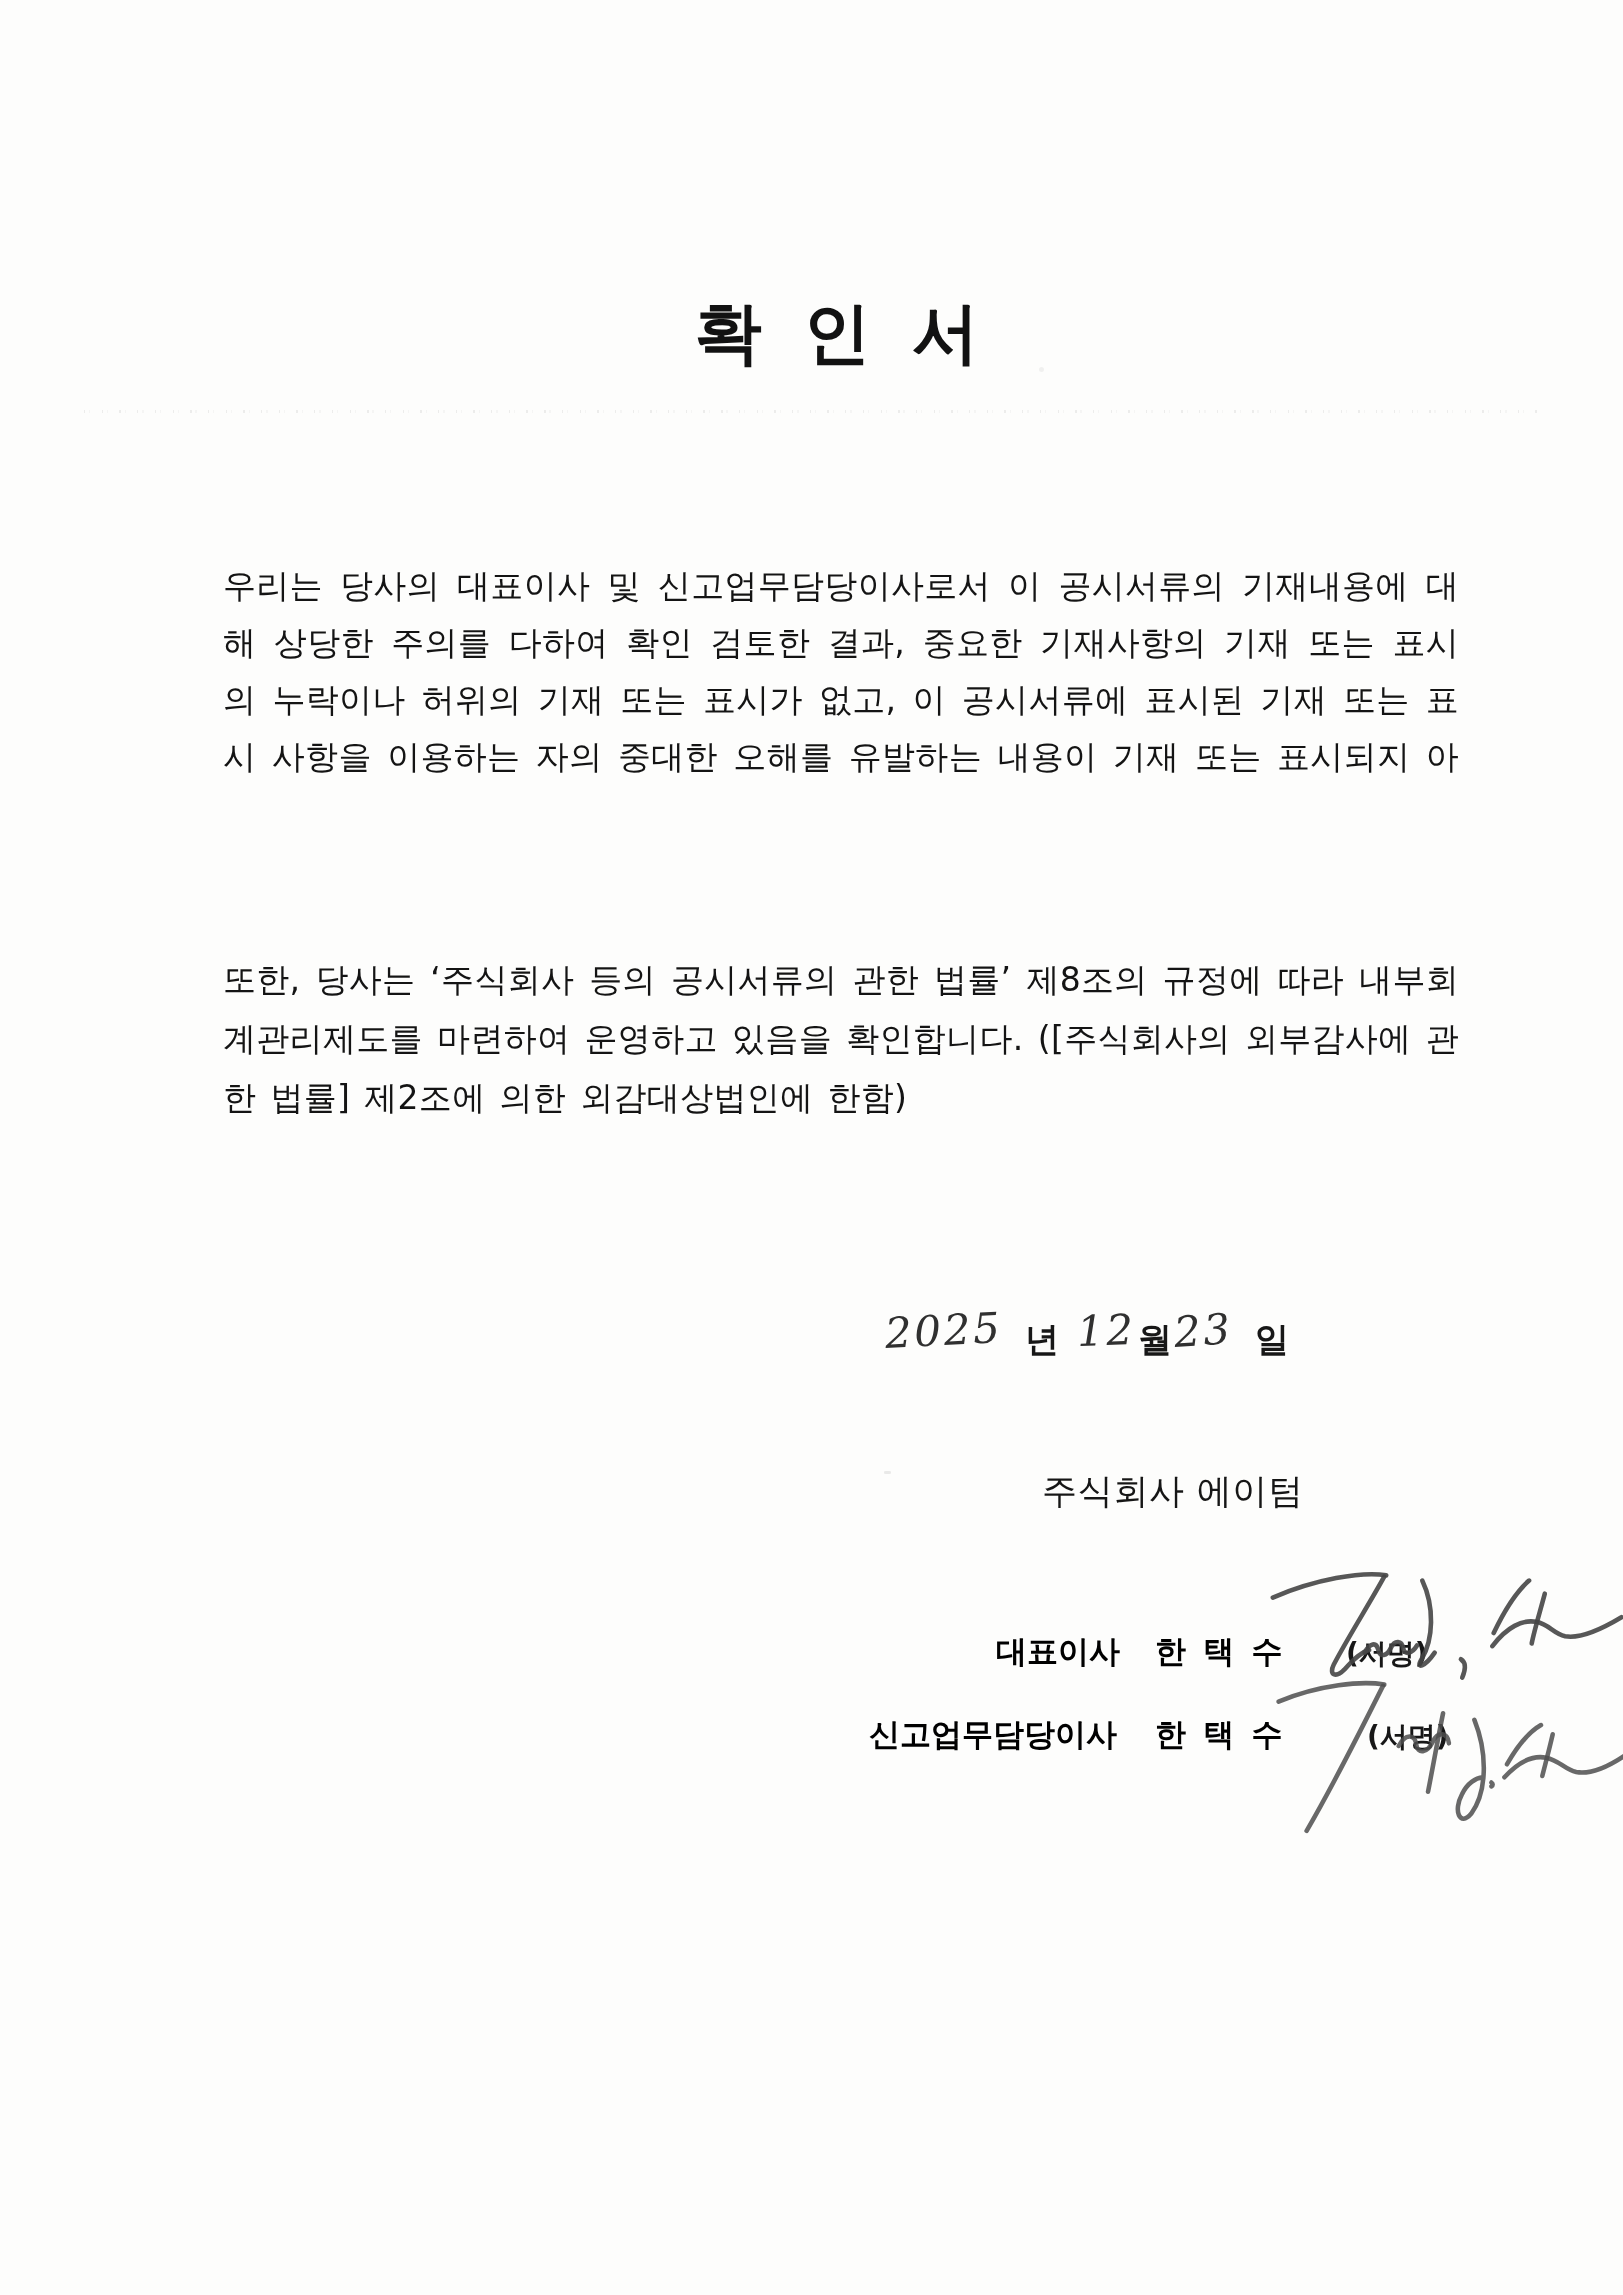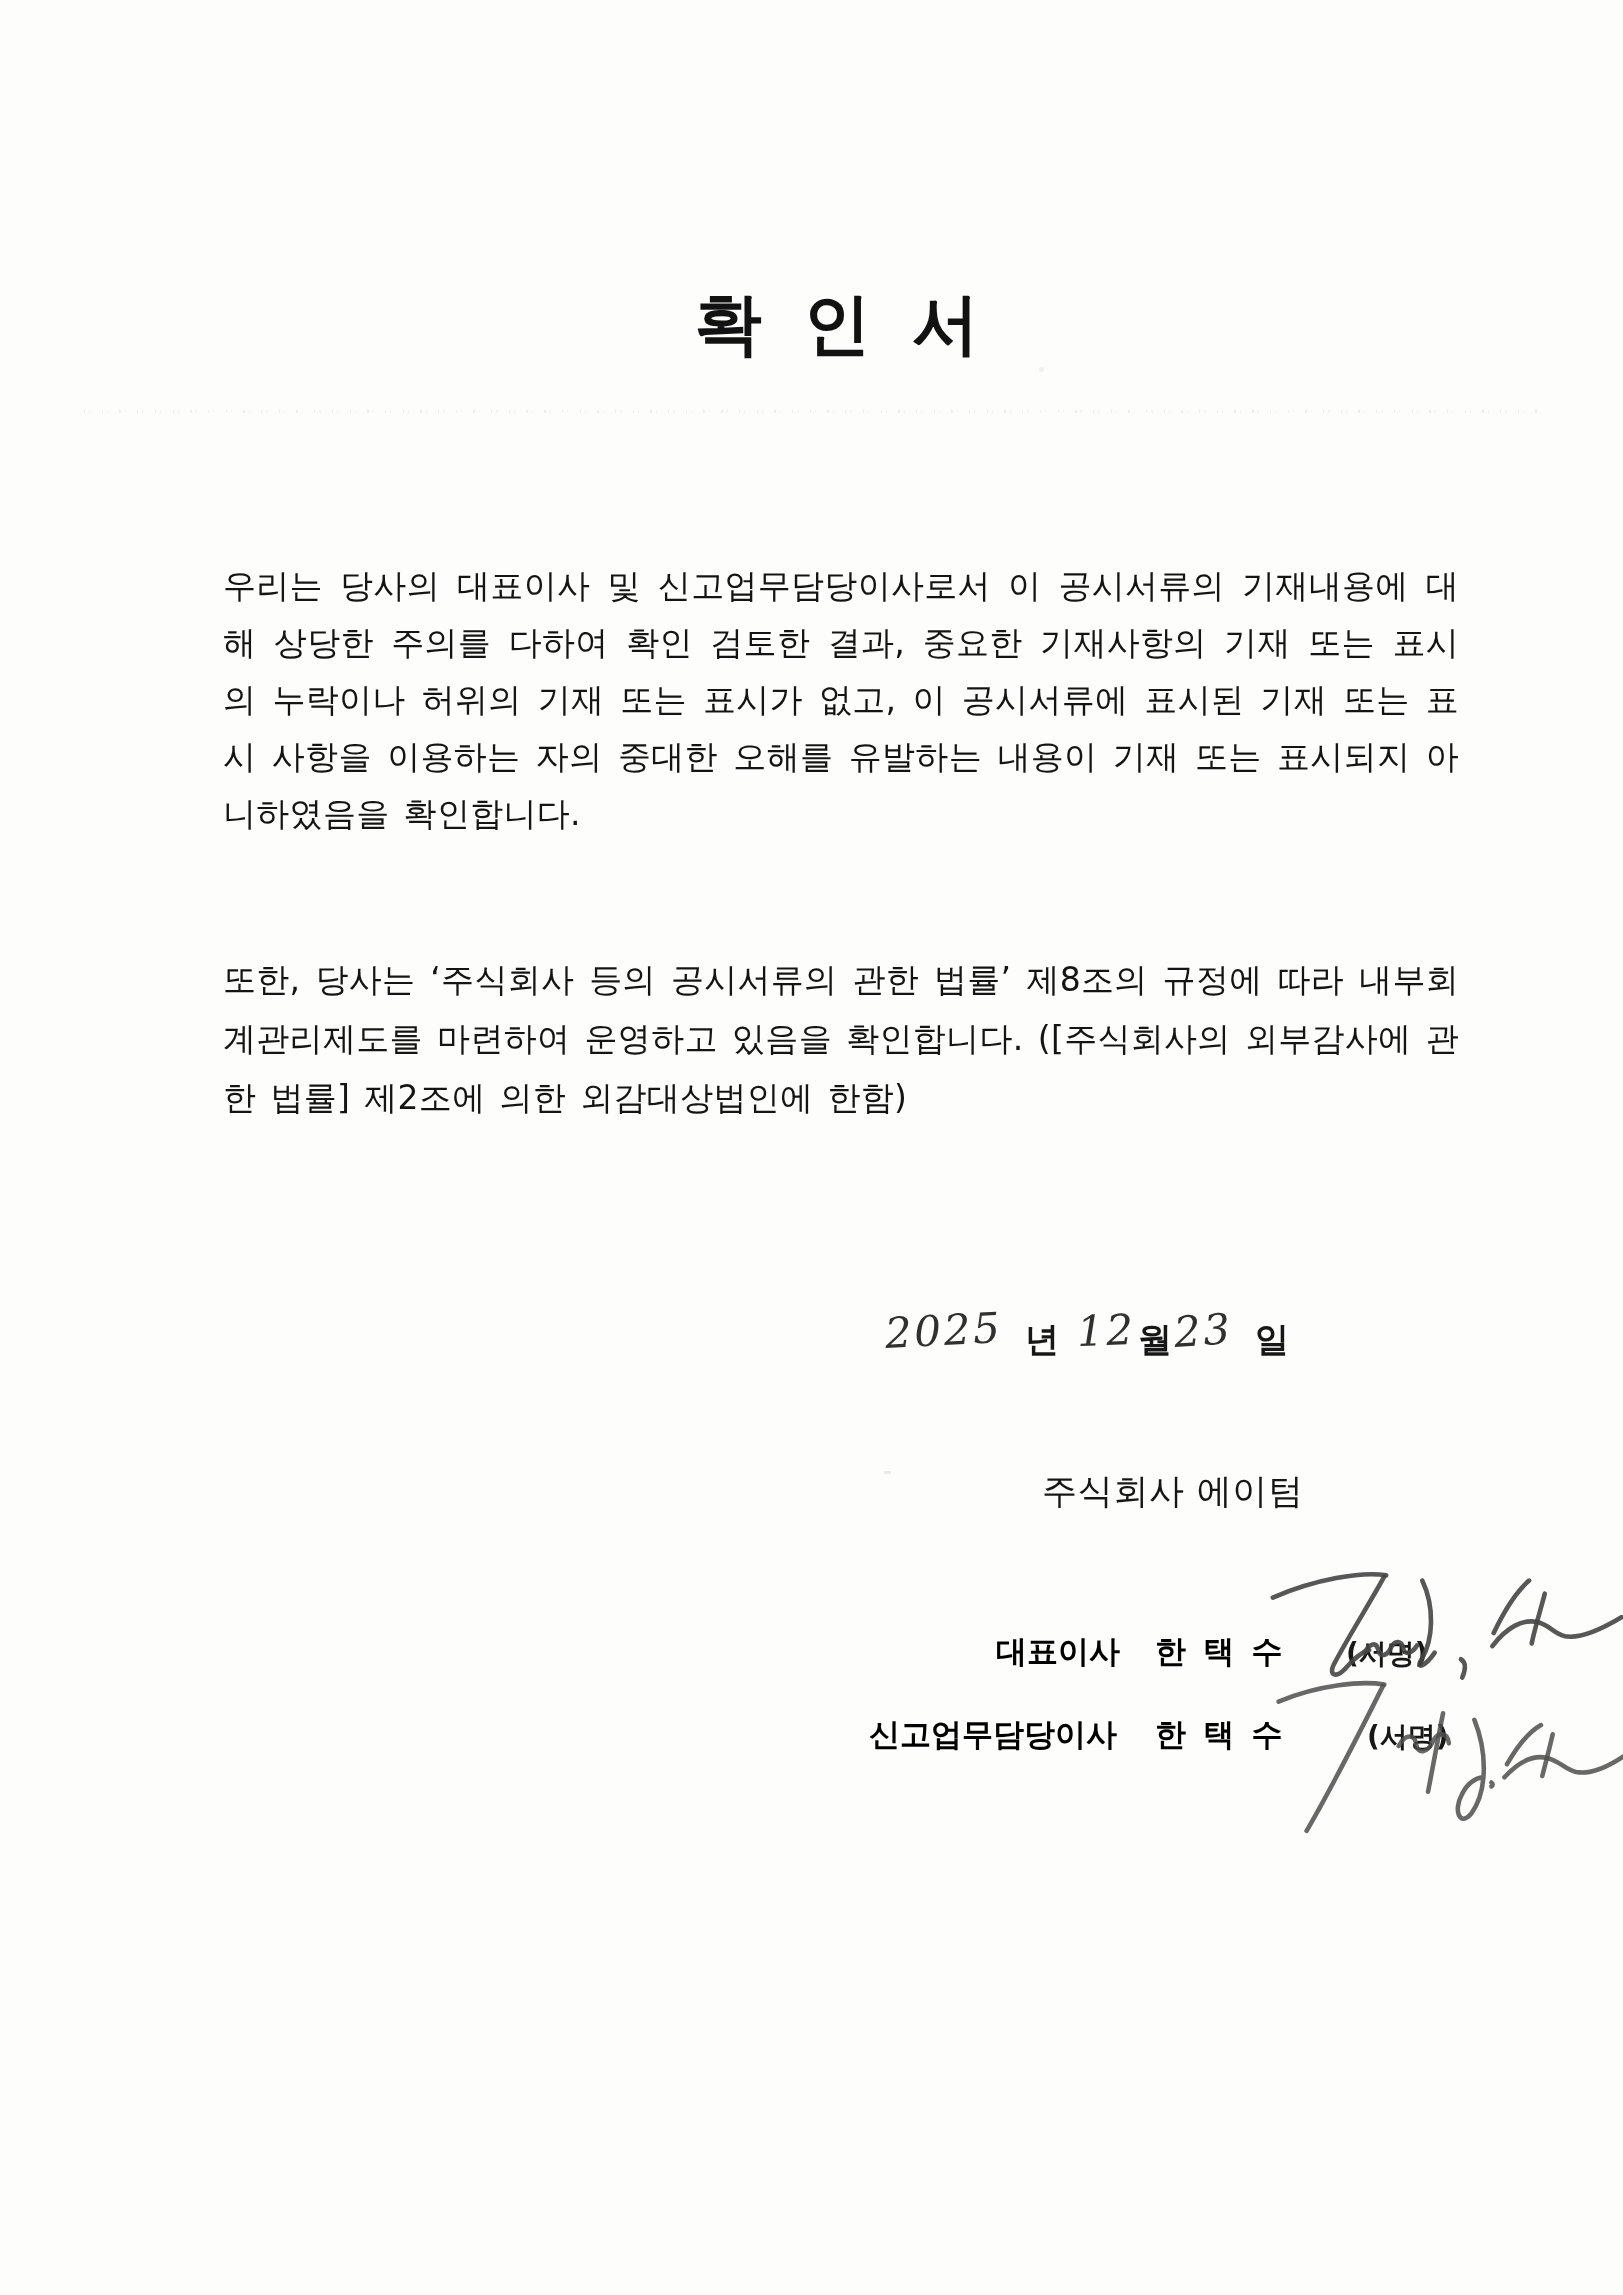--- a/index.html
+++ b/index.html
@@ -5,21 +5,21 @@
   html,body { margin:0; padding:0; background:#9a9a9a; }
   #page {
     position:relative; width:1623px; height:2295px;
     background:#fdfdfc; overflow:hidden;
     font-family:"DejaVu Sans","Liberation Sans",sans-serif;
     color:#161616;
   }
   .abs { position:absolute; }
   
   .doc-title {
-    top:279px; left:0; right:0; margin-left:60px;
+    top:288px; left:0; right:0; margin-left:60px;
     text-align:center; font-size:67px; font-weight:800;
     letter-spacing:9.2px; color:#121212; white-space:pre;
   }
   
   .artifact-band {
     top:410px; left:84px; width:1456px; height:3.3px; opacity:.75;
     background:repeating-linear-gradient(90deg,
       rgba(70,70,70,.12) 0 1.3px, transparent 1.3px 5.2px,
       rgba(70,70,70,.06) 5.2px 6.5px, transparent 6.5px 17.7px);
   }
@@ -75,21 +75,20 @@
 
   <div class="abs artifact-band"></div>
   <div class="abs speck-a"></div>
   <div class="abs speck-b"></div>
 
   <div class="abs para" id="paragraph-1">
     <div class="ln">우리는 당사의 대표이사 및 신고업무담당이사로서 이 공시서류의 기재내용에 대</div>
     <div class="ln">해 상당한 주의를 다하여 확인 검토한 결과, 중요한 기재사항의 기재 또는 표시</div>
     <div class="ln">의 누락이나 허위의 기재 또는 표시가 없고, 이 공시서류에 표시된 기재 또는 표</div>
     <div class="ln">시 사항을 이용하는 자의 중대한 오해를 유발하는 내용이 기재 또는 표시되지 아</div>
-    <div class="ln last">니하였음을 확인합니다.</div>
   </div>
 
   <div class="abs para" id="paragraph-2">
     <div class="ln">또한, 당사는 ‘주식회사 등의 공시서류의 관한 법률’ 제8조의 규정에 따라 내부회</div>
     <div class="ln">계관리제도를 마련하여 운영하고 있음을 확인합니다. ([주식회사의 외부감사에 관</div>
     <div class="ln last">한 법률] 제2조에 의한 외감대상법인에 한함)</div>
   </div>
 
   <span class="abs handwritten" id="hand-year">2025</span>
   <span class="abs date-label" id="year-label">년</span>

